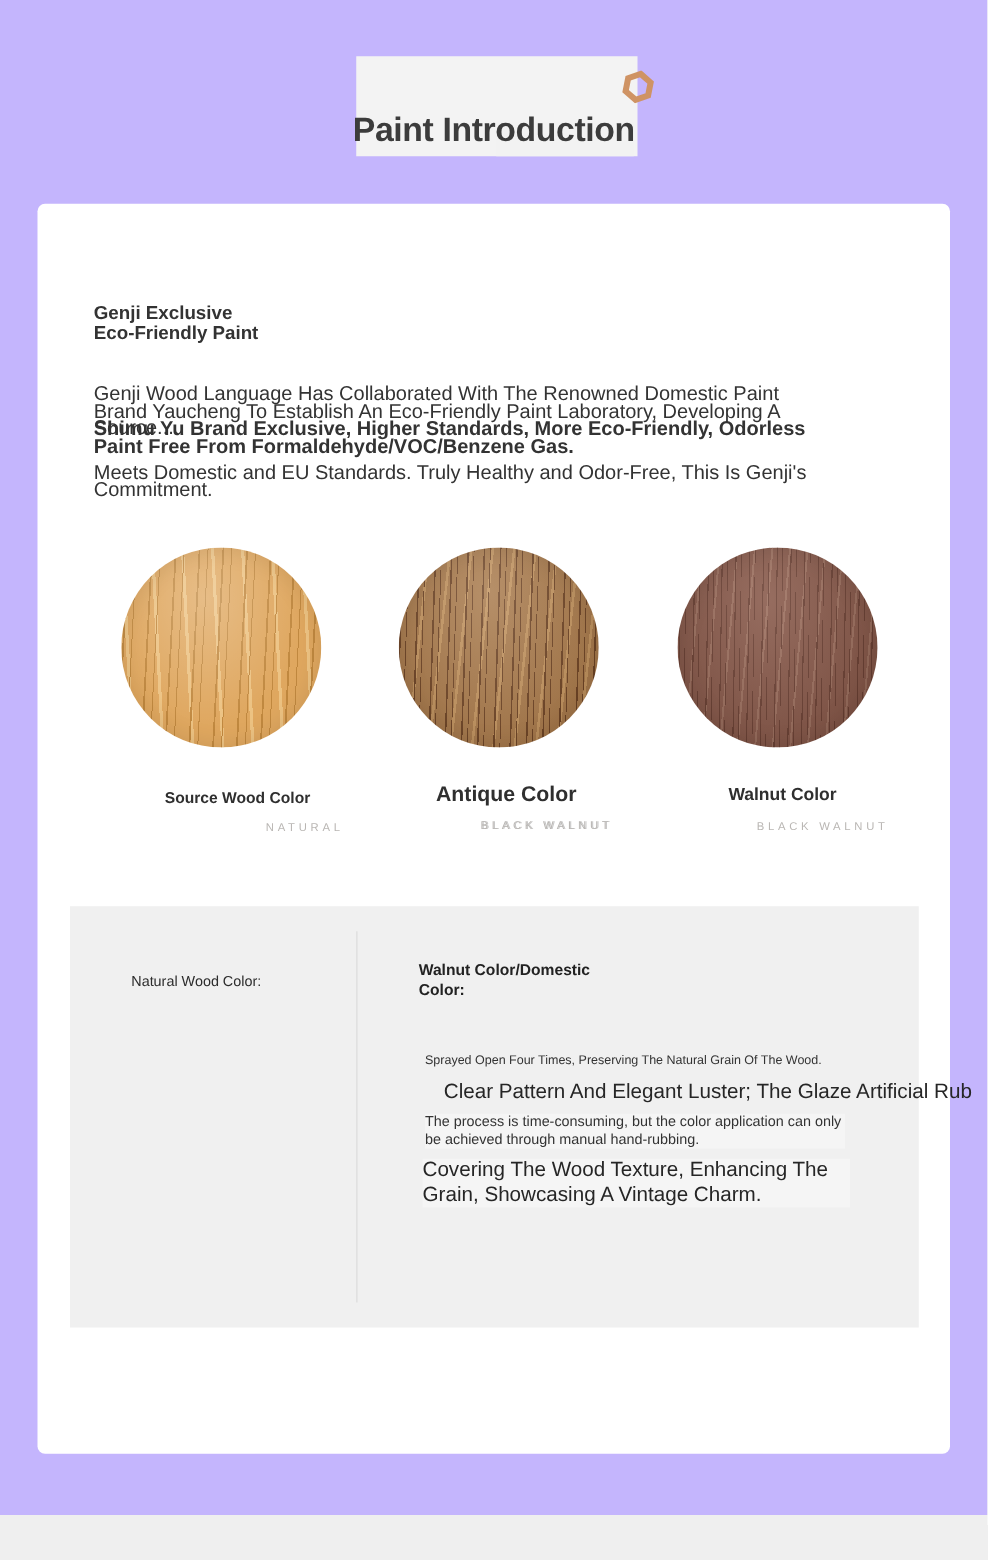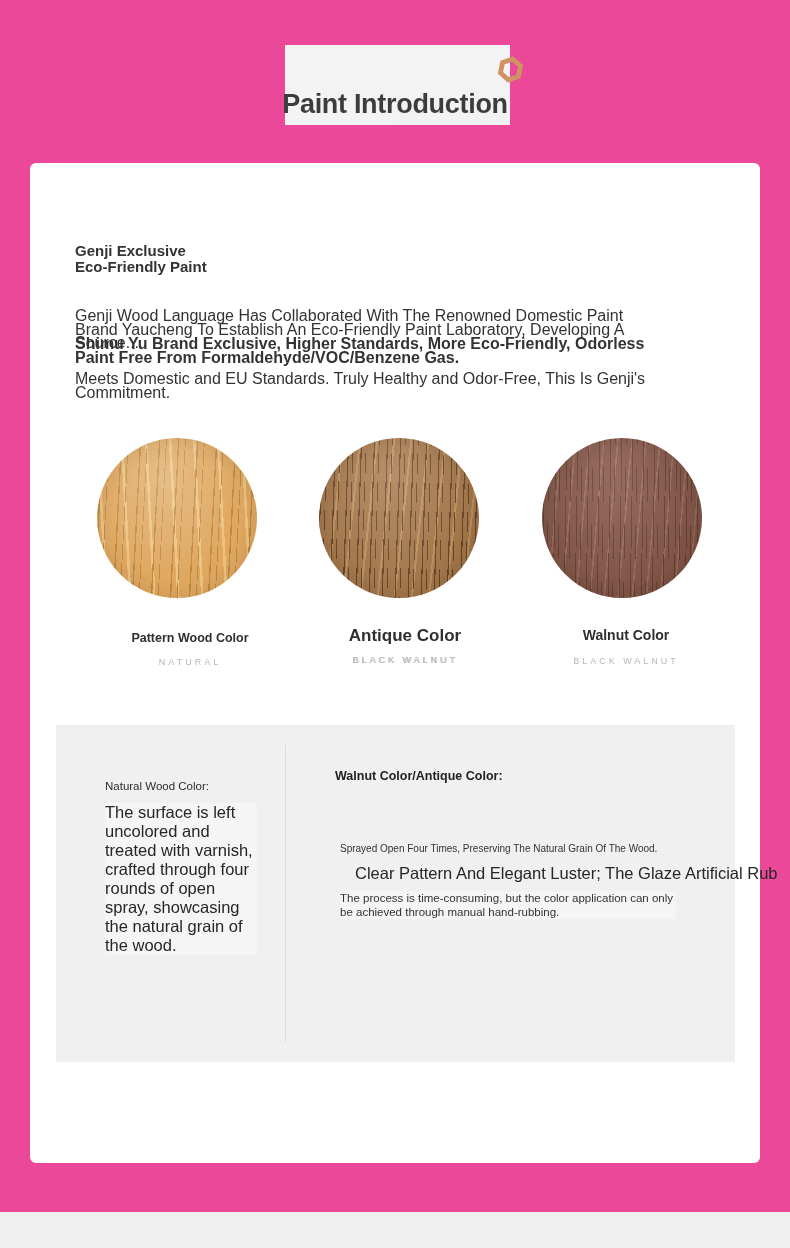--- a/index.html
+++ b/index.html
@@ -1,17 +1,17 @@
 <!DOCTYPE html>
 <html><head>
 <meta charset="utf-8">
 <style>
   html,body{margin:0;padding:0;}
   body{font-family:"Liberation Sans","DejaVu Sans",sans-serif;background:#efefef;}
-  .page{position:relative;width:790px;height:1212px;background:#ec4899;overflow:hidden;margin:0 auto;}
+  .page{position:relative;width:790px;height:1212px;background:#c4b5fd;overflow:hidden;margin:0 auto;}
 
   
   .title-patch{position:absolute;left:285px;top:45px;width:225px;height:80px;background:#f3f3f3;}
   .title-patch2{position:absolute;left:397px;top:98px;width:110px;height:27px;background:#f2f2f2;}
   .page-title{position:absolute;left:0;top:71px;width:100%;text-align:center;
     font-size:27px;font-weight:700;letter-spacing:-0.3px;color:#3c3c3c;}
   .hex-icon{position:absolute;left:497px;top:56px;width:27px;height:27px;transform:rotate(11deg);}
 
   
   .card{position:absolute;left:30px;top:163px;width:730px;height:1000px;background:#ffffff;border-radius:6px;}
@@ -34,21 +34,21 @@
     repeating-linear-gradient(96deg, transparent 0 6px, var(--light) 6px 8px, transparent 8px 17px);}
   .swatch-walnut{left:512px;background-image:
     radial-gradient(ellipse at 45% 25%, rgba(255,255,255,0.12), rgba(0,0,0,0.10) 80%),
     repeating-linear-gradient(91deg, transparent 0 2.5px, var(--dark) 2.5px 3.4px, transparent 3.4px 7px, var(--dark) 7px 7.6px, transparent 7.6px 11px),
     repeating-linear-gradient(95deg, transparent 0 5px, var(--light) 5px 6.5px, transparent 6.5px 14px);}
 
   .swatch-name{position:absolute;width:160px;text-align:center;font-weight:600;color:#2f2f2f;}
   .name-0{left:80px;top:468px;font-size:12.5px;}
   .name-1{left:295px;top:463px;font-size:17px;}
   .name-2{left:516px;top:464px;font-size:14px;}
-  .swatch-sub{position:absolute;width:170px;text-align:center;font-size:9px;
+  .swatch-sub{position:absolute;width:170px;text-align:right;font-size:9px;
     letter-spacing:3px;color:#b9b6b3;}
   .sub-0{left:75px;top:494px;}
   .sub-1{left:290px;top:492px;text-shadow:1px 0 0 rgba(130,130,130,0.45);filter:blur(0.3px);}
   .sub-2{left:511px;top:493px;}
 
   
   .panel{position:absolute;left:26px;top:562px;width:679px;height:337px;background:#f0f0f0;}
   .divider{position:absolute;left:229px;top:20px;width:1px;height:297px;background:#dcdcdc;}
 
   .left-label{position:absolute;left:49px;top:55px;font-size:11.5px;color:#2c2c2c;}
@@ -85,34 +85,34 @@
     <div class="intro-heading">Genji Exclusive
 Eco-Friendly Paint</div>
     <p class="intro-para p1">Genji Wood Language Has Collaborated With The Renowned Domestic Paint Brand Yaucheng To Establish An Eco-Friendly Paint Laboratory, Developing A Source...</p>
     <p class="intro-para p2">Shimu Yu Brand Exclusive, Higher Standards, More Eco-Friendly, Odorless Paint Free From Formaldehyde/VOC/Benzene Gas.</p>
     <p class="intro-para p3">Meets Domestic and EU Standards. Truly Healthy and Odor-Free, This Is Genji's Commitment.</p>
 
     <div class="swatch-circle swatch-natural" style="--base: #dfa75f; --dark: #c0883f; --light: #ecc282;"></div>
     <div class="swatch-circle swatch-antique" style="--base: #a87a4c; --dark: #6f4526; --light: #c1935f;"></div>
     <div class="swatch-circle swatch-walnut" style="--base: #88594a; --dark: #6b4033; --light: #9c6f5e;"></div>
 
-    <div class="swatch-name name-0">Pattern Wood Color</div>
+    <div class="swatch-name name-0">Source Wood Color</div>
     <div class="swatch-name name-1">Antique Color</div>
     <div class="swatch-name name-2">Walnut Color</div>
 
     <div class="swatch-sub sub-0">NATURAL</div>
     <div class="swatch-sub sub-1">BLACK WALNUT</div>
     <div class="swatch-sub sub-2">BLACK WALNUT</div>
 
     <div class="panel">
       <div class="divider"></div>
 
       <div class="left-label">Natural Wood Color:</div>
-      <div class="left-body patch">The surface is left uncolored and treated with varnish, crafted through four rounds of open spray, showcasing the natural grain of the wood.</div>
 
-      <div class="right-label">Walnut Color/Antique Color:</div>
+      <div class="right-label">Walnut Color/Domestic Color:</div>
       <div class="r-sub1">Sprayed Open Four Times, Preserving The Natural Grain Of The Wood.</div>
       <div class="r-h2">Clear Pattern And Elegant Luster; The Glaze Artificial Rub</div>
       <div class="r-sub2 patch">The process is time-consuming, but the color application can only be achieved through manual hand-rubbing.</div>
+      <div class="r-h3 patch">Covering The Wood Texture, Enhancing The Grain, Showcasing A Vintage Charm.</div>
     </div>
 
   </div>
 </div>
 
 </body></html>

